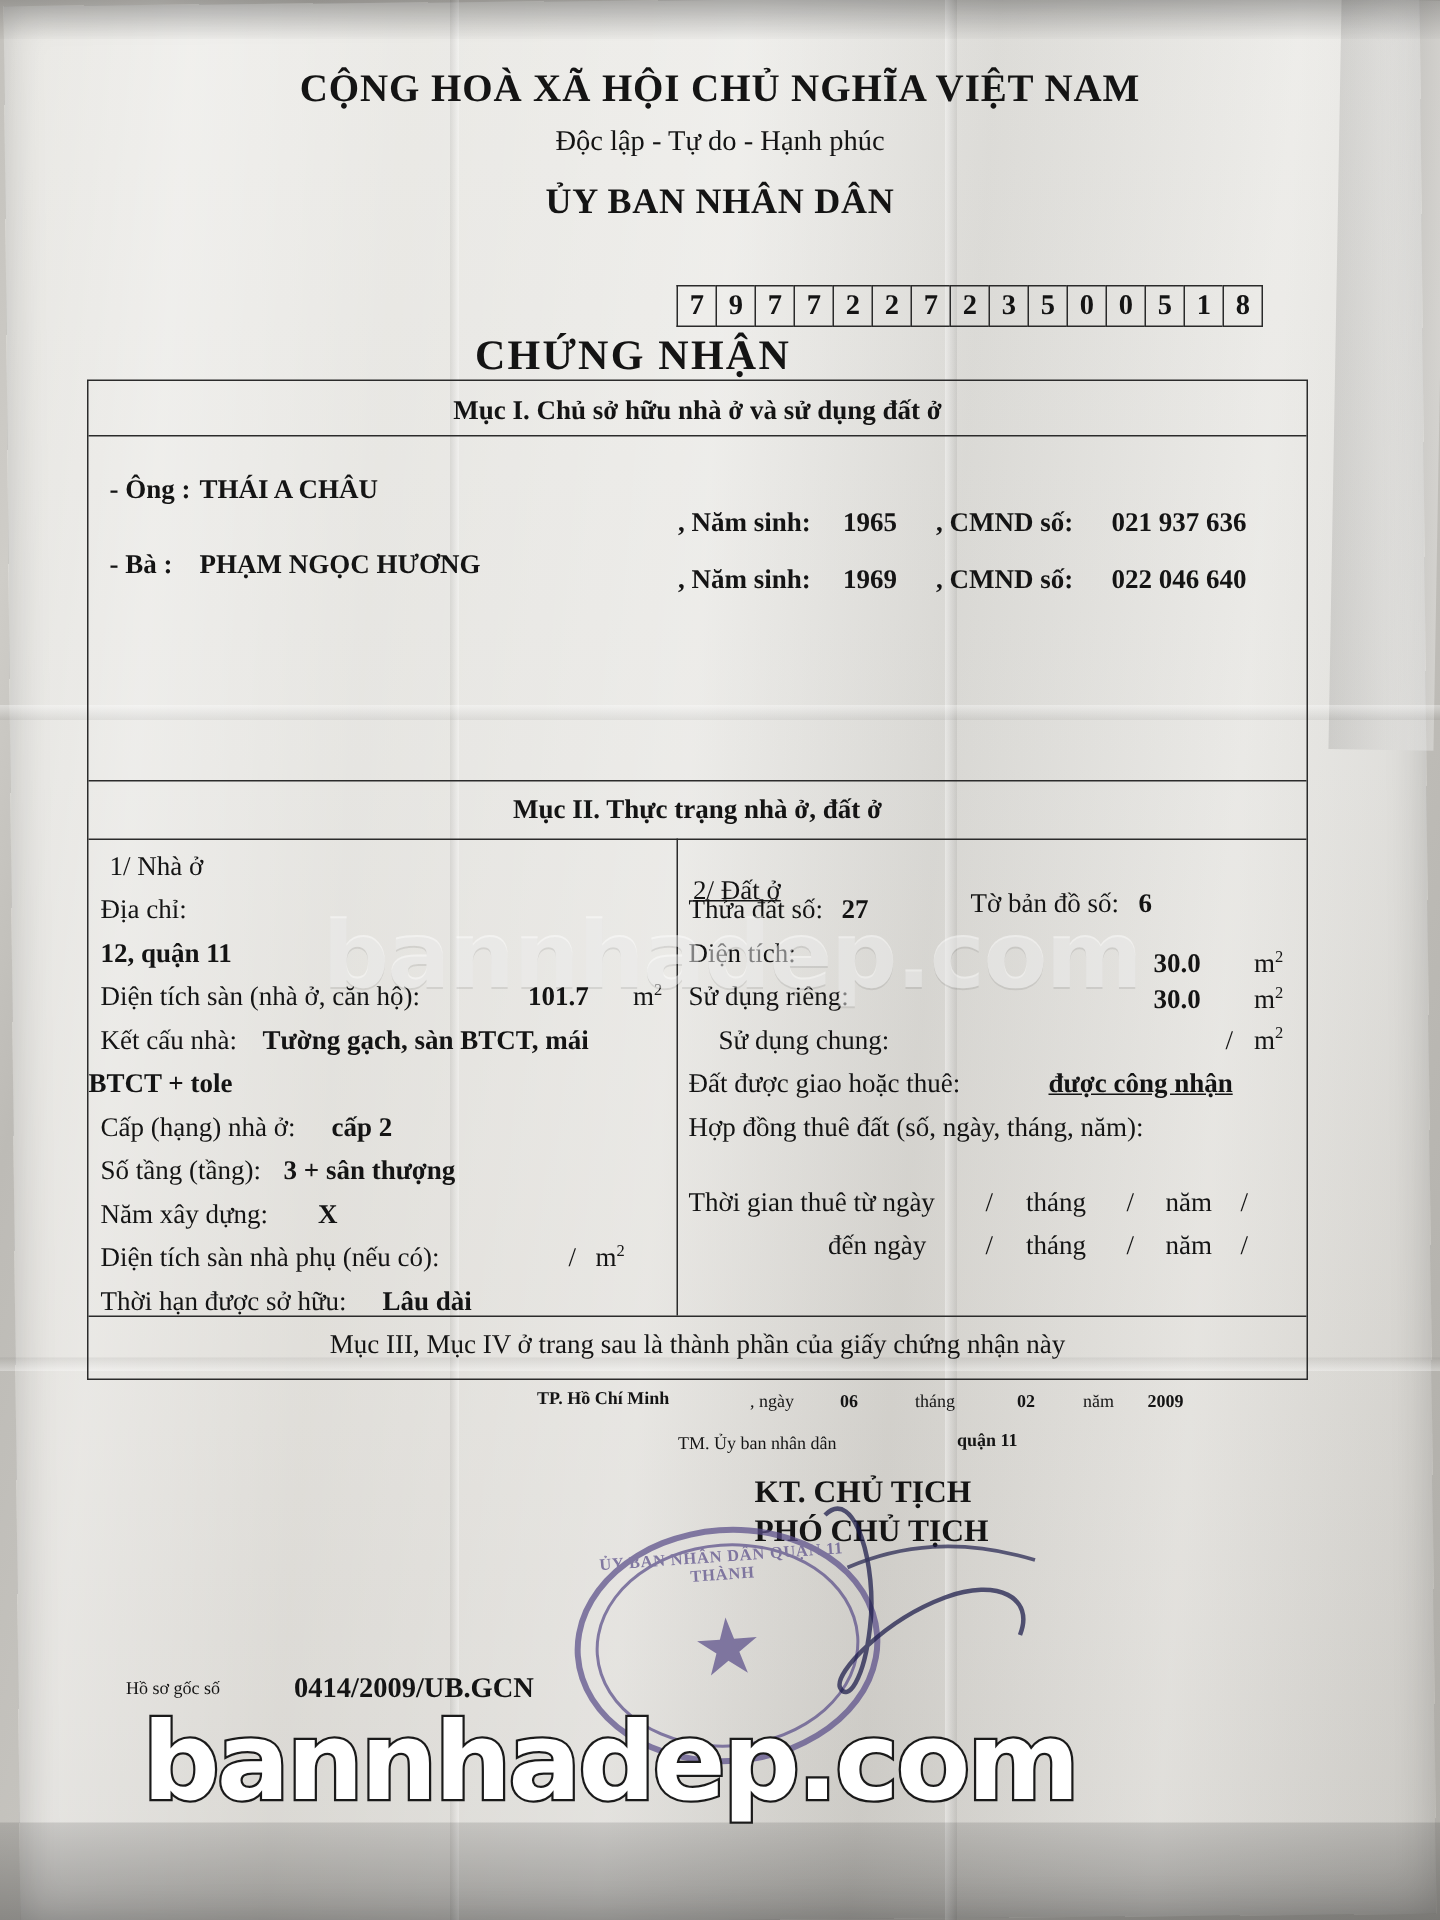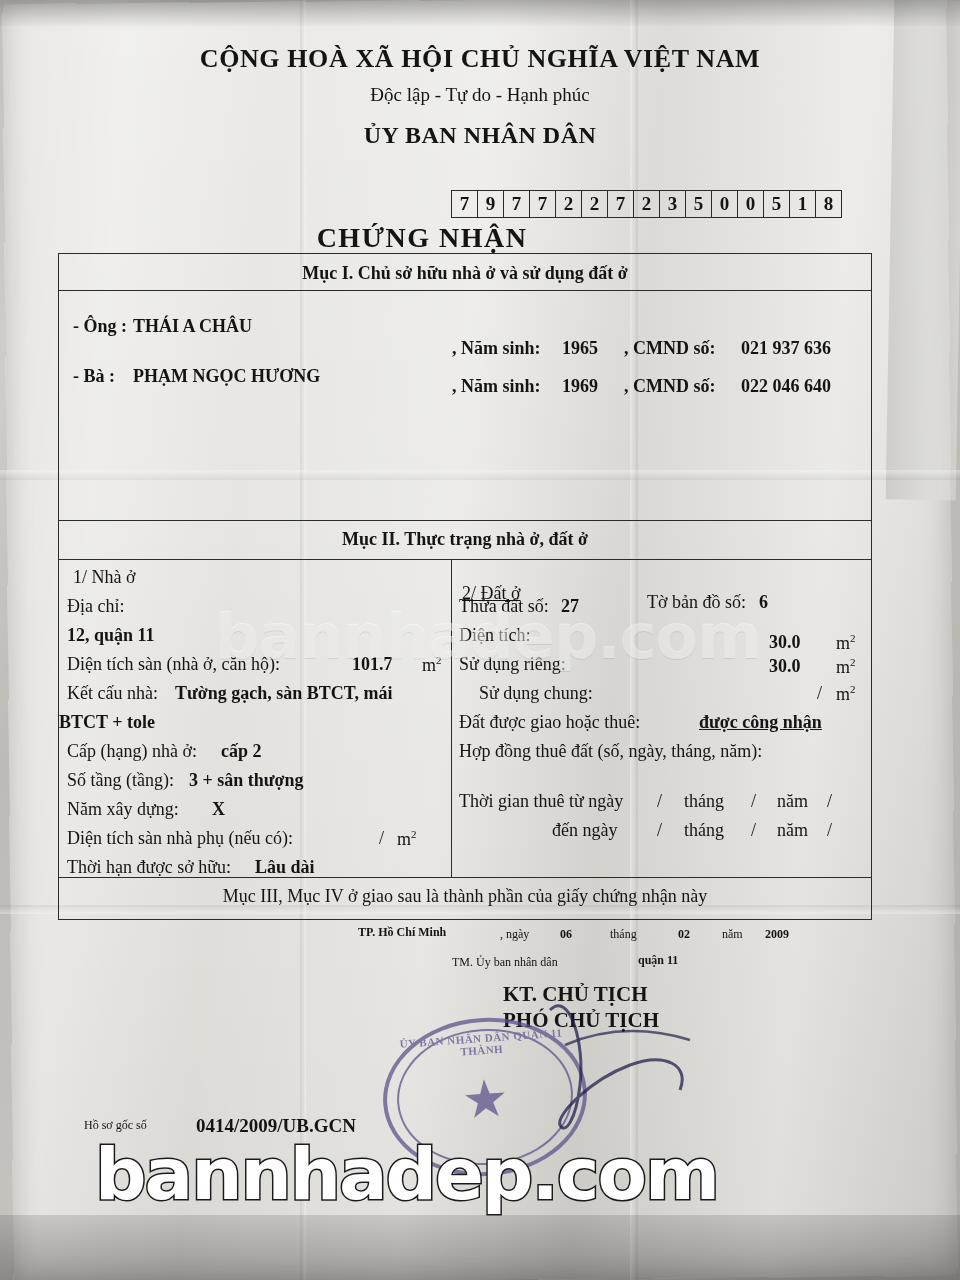--- a/index.html
+++ b/index.html
@@ -251,21 +251,21 @@
     <div class="fld" style="left:768px;top:537px;">/</div>
 
     <div class="fld" style="left:493px;top:566px;">đến ngày</div>
     <div class="fld" style="left:598px;top:566px;">/</div>
     <div class="fld" style="left:625px;top:566px;">tháng</div>
     <div class="fld" style="left:692px;top:566px;">/</div>
     <div class="fld" style="left:718px;top:566px;">năm</div>
     <div class="fld" style="left:768px;top:566px;">/</div>
 
     <div class="rowline" style="top:623px;"></div>
-    <div class="sec-title" style="top:632px;font-weight:normal;">Mục III, Mục IV ở giao sau là thành phần của giấy chứng nhận này</div>
+    <div class="sec-title" style="top:632px;font-weight:normal;">Mục III, Mục IV ở trang sau là thành phần của giấy chứng nhận này</div>
   </div>
 
   <div class="bot b" style="left:358px;top:925px;">TP. Hồ Chí Minh</div>
   <div class="bot" style="left:500px;top:927px;">, ngày</div>
   <div class="bot b" style="left:560px;top:927px;">06</div>
   <div class="bot" style="left:610px;top:927px;">tháng</div>
   <div class="bot b" style="left:678px;top:927px;">02</div>
   <div class="bot" style="left:722px;top:927px;">năm</div>
   <div class="bot b" style="left:765px;top:927px;">2009</div>
 

